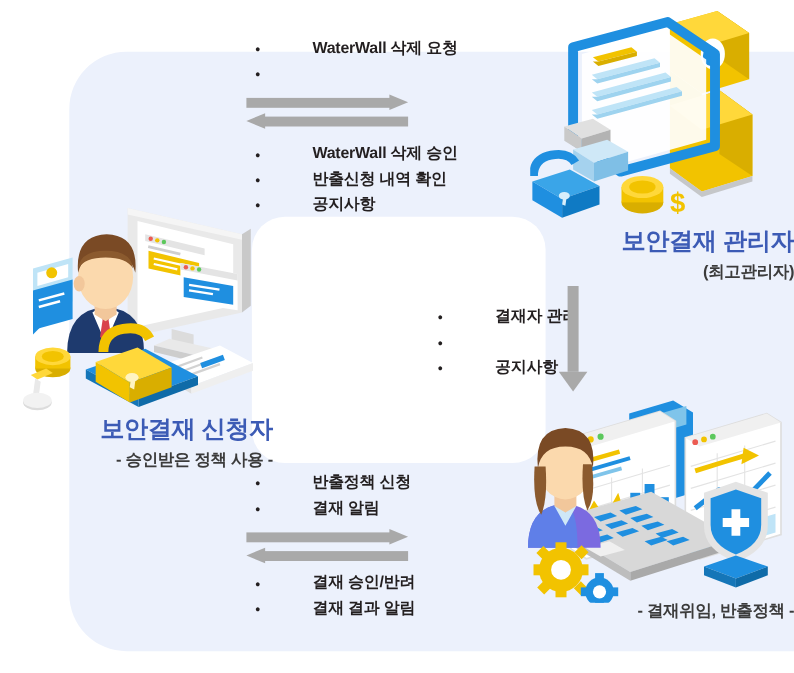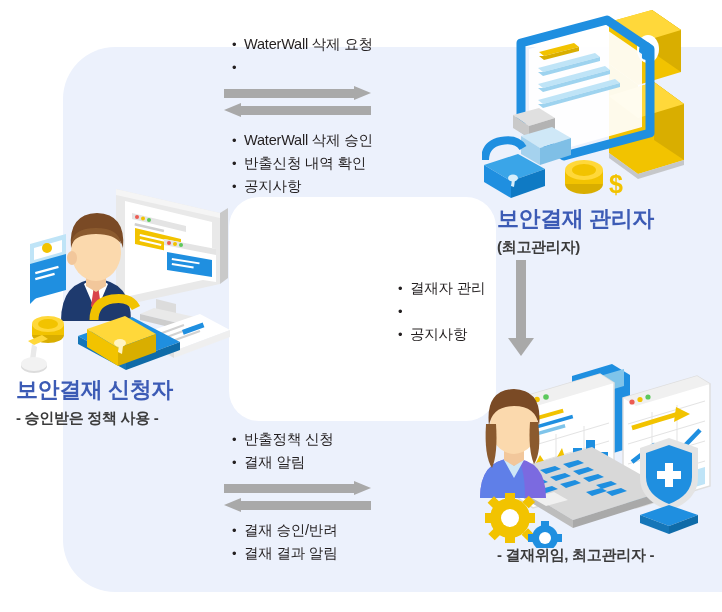--- a/index.html
+++ b/index.html
@@ -54,22 +54,23 @@
     align-items: flex-start;
   }
   .bullets .dot {
     width: 12px;
     flex: 0 0 12px;
     color: #231f20;
     font-size: 13px;
     line-height: 23px;
   }
   .bullets .txt {
-    font-weight: 400;
+    font-weight: 700;
     letter-spacing: -0.2px;
+    margin-left: 40px;
   }
   #bullets-top-out  { left: 232px; top: 33px; }
   #bullets-top-in   { left: 232px; top: 129px; }
   #bullets-mid      { left: 398px; top: 277px; }
   #bullets-bot-out  { left: 232px; top: 428px; }
   #bullets-bot-in   { left: 232px; top: 519px; }
 
   
   .arrow-h {
     position: absolute;
@@ -113,21 +114,21 @@
     width: 0; height: 0;
     border-left: 13px solid transparent;
     border-right: 13px solid transparent;
     border-top: 18px solid #a9a9a9;
   }
   #arrow-vert { left: 508px; top: 260px; height: 96px; }
   #arrow-vert .shaft { height: 78px; }
   #arrow-vert .head  { top: 78px; }
 
   
-  .role-cap { position: absolute; text-align: left; white-space: nowrap; }
+  .role-cap { position: absolute; text-align: right; white-space: nowrap; }
   .role-title {
     color: #3c5bb5;
     font-size: 22px;
     font-weight: bold;
     letter-spacing: -0.4px;
     line-height: 28px;
   }
   .role-sub {
     color: #3b3b3b;
     font-size: 15px;
@@ -555,16 +556,16 @@
     <div class="role-title">보안결재 신청자</div>
     <div class="role-sub">- 승인받은 정책 사용 -</div>
   </div>
 
   <div class="role-cap" id="cap-admin">
     <div class="role-title">보안결재 관리자</div>
     <div class="role-sub">(최고관리자)</div>
   </div>
 
   <div class="role-cap" id="cap-approver">
-    <div class="role-sub">- 결재위임, 최고관리자 -</div>
+    <div class="role-sub">- 결재위임, 반출정책 -</div>
   </div>
 
 </div>
 
 </body></html>

